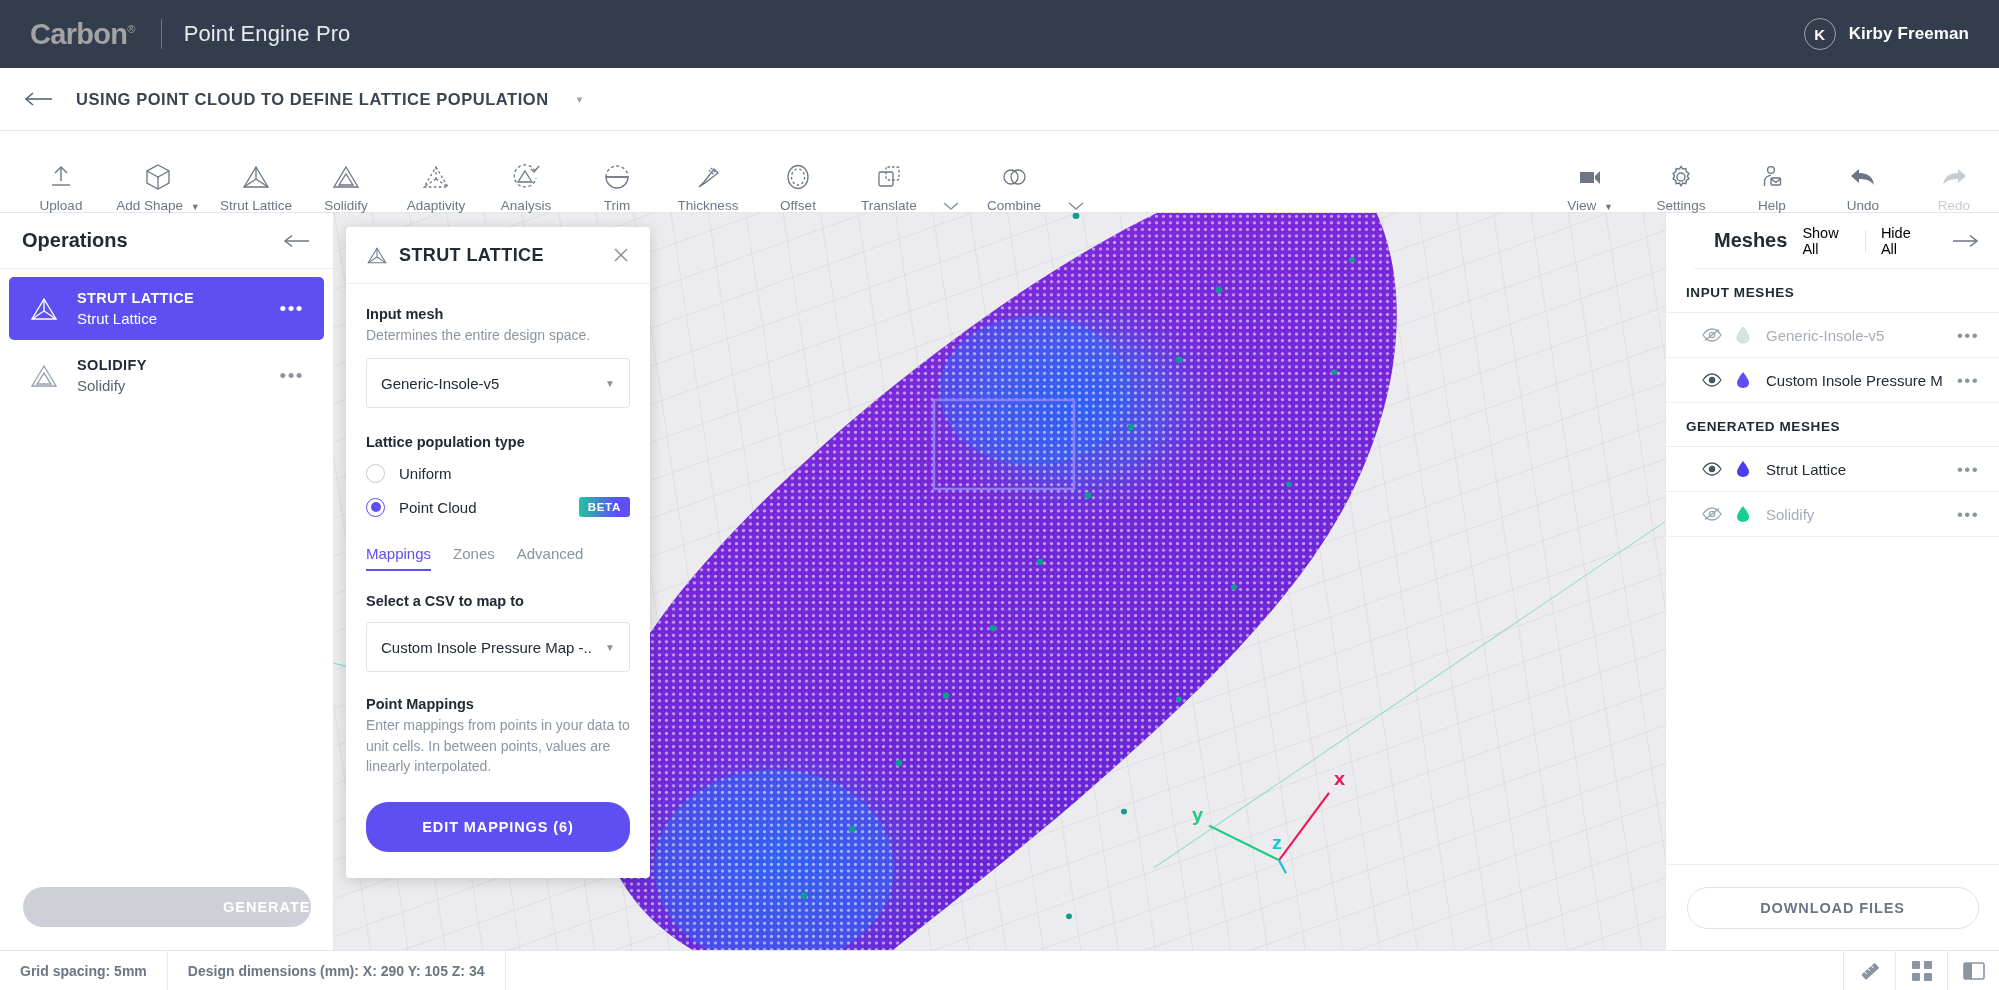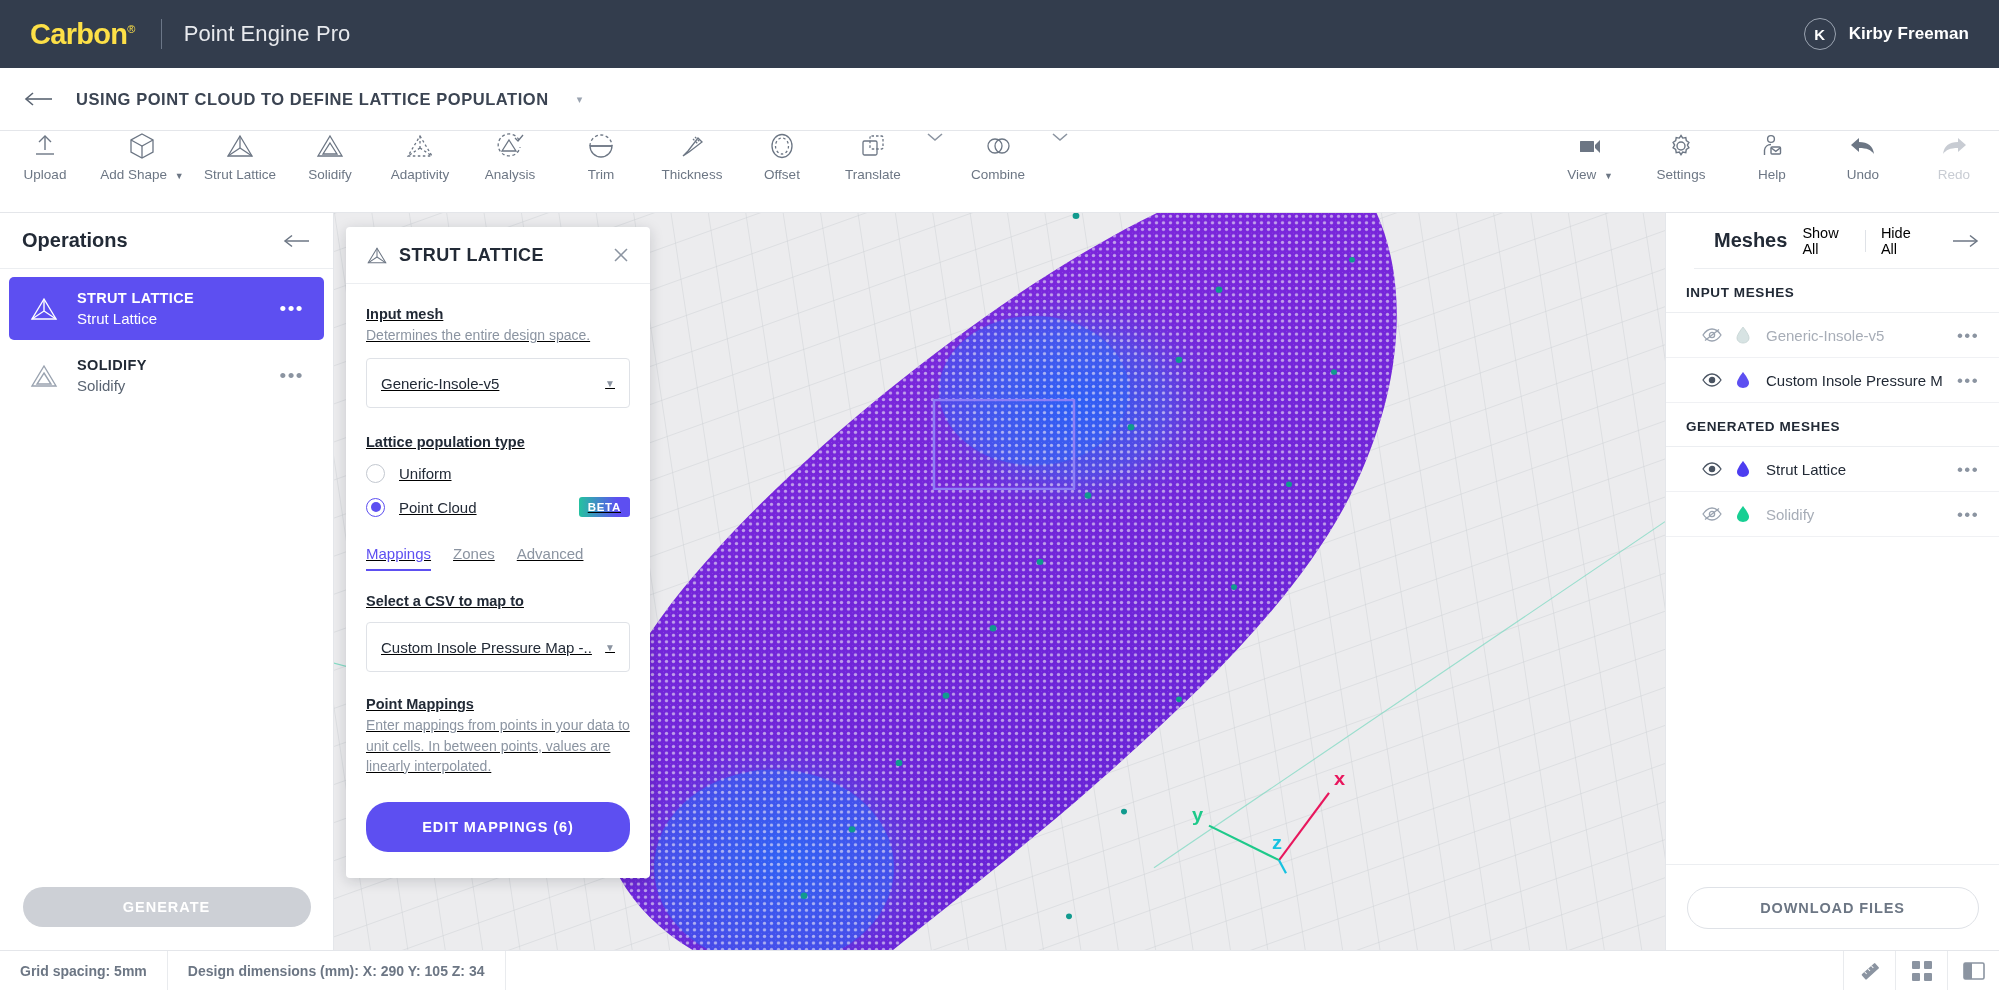--- a/index.html
+++ b/index.html
@@ -13,21 +13,21 @@
   #app { position: relative; width: 1999px; height: 990px; display: flex; flex-direction: column; }
 
   
   .topbar {
     height: 68px; background: #333d4d; flex: 0 0 68px;
     display: flex; align-items: center; padding: 0 30px;
     justify-content: space-between;
   }
   .brand { display: flex; align-items: center; gap: 0; }
   .brand-logo {
-    color: #fde047; font-size: 29px; font-weight: bold;
+    color: #a3a3a3; font-size: 29px; font-weight: bold;
     letter-spacing: -0.7px; position: relative; padding-right: 4px;
   }
   .brand-reg { font-size: 11px; vertical-align: super; font-weight: normal; }
   .brand-sep { width: 1px; height: 30px; background: #6b7687; margin: 0 22px; }
   .brand-sub { color: #e8eaee; font-size: 22px; font-weight: 400; letter-spacing: 0.1px; }
   .user { display: flex; align-items: center; gap: 13px; }
   .avatar {
     width: 32px; height: 32px; border-radius: 50%;
     border: 1.5px solid #9aa3b0; color: #ffffff;
     display: flex; align-items: center; justify-content: center;
@@ -44,21 +44,21 @@
   .back-arrow { color: #5a6472; display: flex; align-items: center; cursor: pointer; }
   .project-title {
     font-size: 16.5px; font-weight: bold; color: #3b4452; letter-spacing: 0.55px;
   }
   .caret-sm { color: #9aa3b0; font-size: 11px; margin-left: 6px; }
 
   
   .toolbar {
     height: 82px; flex: 0 0 82px; background: #fff;
     border-bottom: 1px solid #e4e6ea;
-    display: flex; align-items: flex-start; position: relative;
+    display: flex; align-items: flex-end; position: relative; padding-left: 16px;
   }
   .tb-item {
     width: 90px; display: flex; flex-direction: column;
     align-items: center; justify-content: center; gap: 7px;
     cursor: pointer; color: #6c7684; position: relative;
   }
   .tb-item.disabled { color: #c8ccd3; }
   .tb-label { font-size: 13.5px; line-height: 1; white-space: nowrap; }
   .tb-icon { height: 30px; display: flex; align-items: center; justify-content: center; }
   .tb-div { width: 1px; background: #e4e6ea; margin: 18px 0; }
@@ -97,42 +97,42 @@
   .op-text { flex: 1 1 auto; display: flex; flex-direction: column; gap: 4px; }
   .op-name { font-size: 14.5px; font-weight: bold; color: #222a36; letter-spacing: 0.35px; }
   .op-sub { font-size: 15px; color: #5a6472; }
   .op-item.active .op-name, .op-item.active .op-sub { color: #ffffff; }
   .op-dots { color: #8b94a1; font-size: 19px; letter-spacing: 1.5px; line-height: 1; }
   .op-item.active .op-dots { color: #ffffff; }
   .lp-foot { flex: 0 0 86px; display: flex; align-items: center; justify-content: center; }
   .btn-generate {
     width: 288px; height: 40px; border-radius: 22px; border: none;
     background: #cdd0d6; color: #ffffff; font-size: 14.5px; font-weight: bold;
-    letter-spacing: 1px; cursor: default; font-family: inherit;
+    letter-spacing: 1px; cursor: default; font-family: inherit; text-align: right;
   }
 
   
   .viewport { flex: 1 1 auto; position: relative; background: #ececee; overflow: hidden; }
   .vp-svg { position: absolute; inset: 0; width: 100%; height: 100%; }
 
   
   .slpanel {
     position: absolute; left: 12px; top: 14px; width: 304px;
     background: #ffffff; border-radius: 4px;
     box-shadow: 0 3px 14px rgba(20,26,38,0.17);
     z-index: 20; display: flex; flex-direction: column;
   }
   .sl-head {
     height: 57px; display: flex; align-items: center; gap: 11px;
     padding: 0 20px; border-bottom: 1px solid #eceef1;
   }
   .sl-head-icon { color: #6c7684; display: flex; }
   .sl-head-title { flex: 1 1 auto; font-size: 18px; font-weight: 600; color: #222a36; letter-spacing: 0.4px; }
   .sl-close { color: #8b94a1; cursor: pointer; display: flex; }
-  .sl-body { padding: 22px 20px 26px 20px; text-decoration: underline; }
+  .sl-body { padding: 22px 20px 26px 20px; }
   .field-label { font-size: 14.5px; color: #222a36; font-weight: 600; }
   .field-hint { font-size: 14px; color: #8b94a1; margin-top: 3px; line-height: 1.45; }
   .select {
     margin-top: 13px; height: 50px; border: 1px solid #dfe2e7; border-radius: 4px;
     display: flex; align-items: center; padding: 0 14px; cursor: pointer; background: #fff;
   }
   .select-val { flex: 1 1 auto; font-size: 15px; color: #222a36; white-space: nowrap; overflow: hidden; }
   .select-caret { color: #8b94a1; font-size: 10px; }
   .section-gap { margin-top: 26px; }
   .radio-row { display: flex; align-items: center; gap: 14px; margin-top: 14px; }

